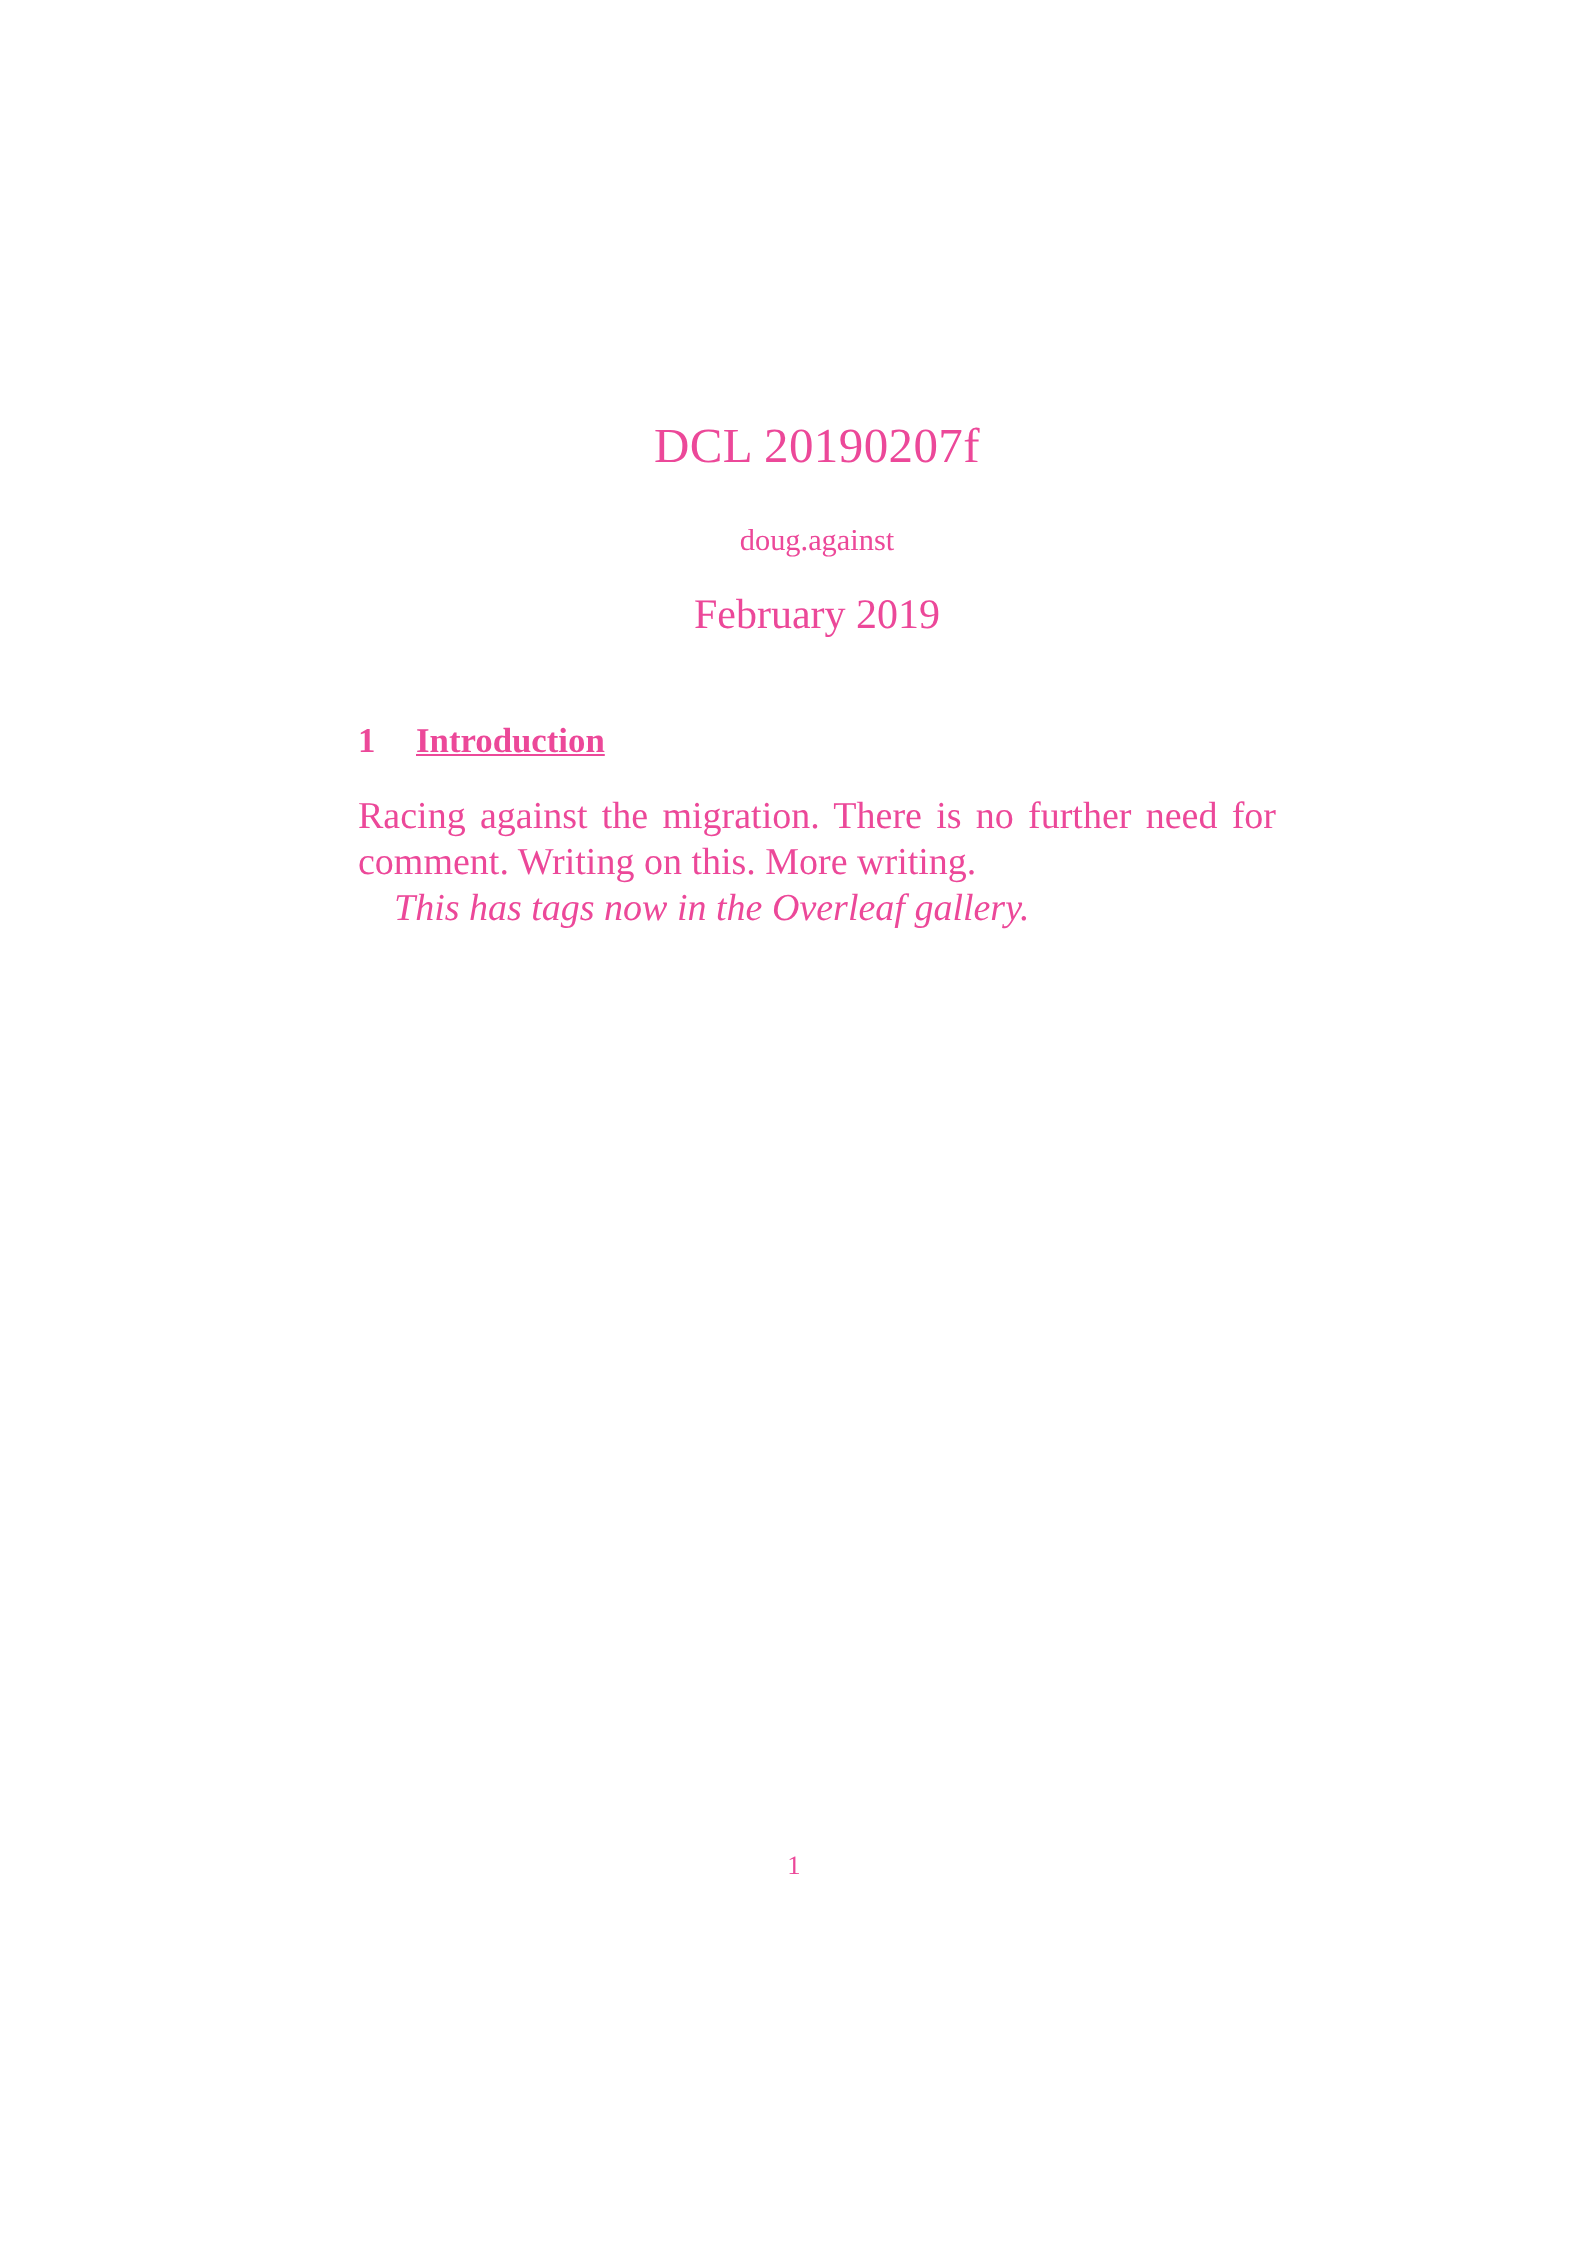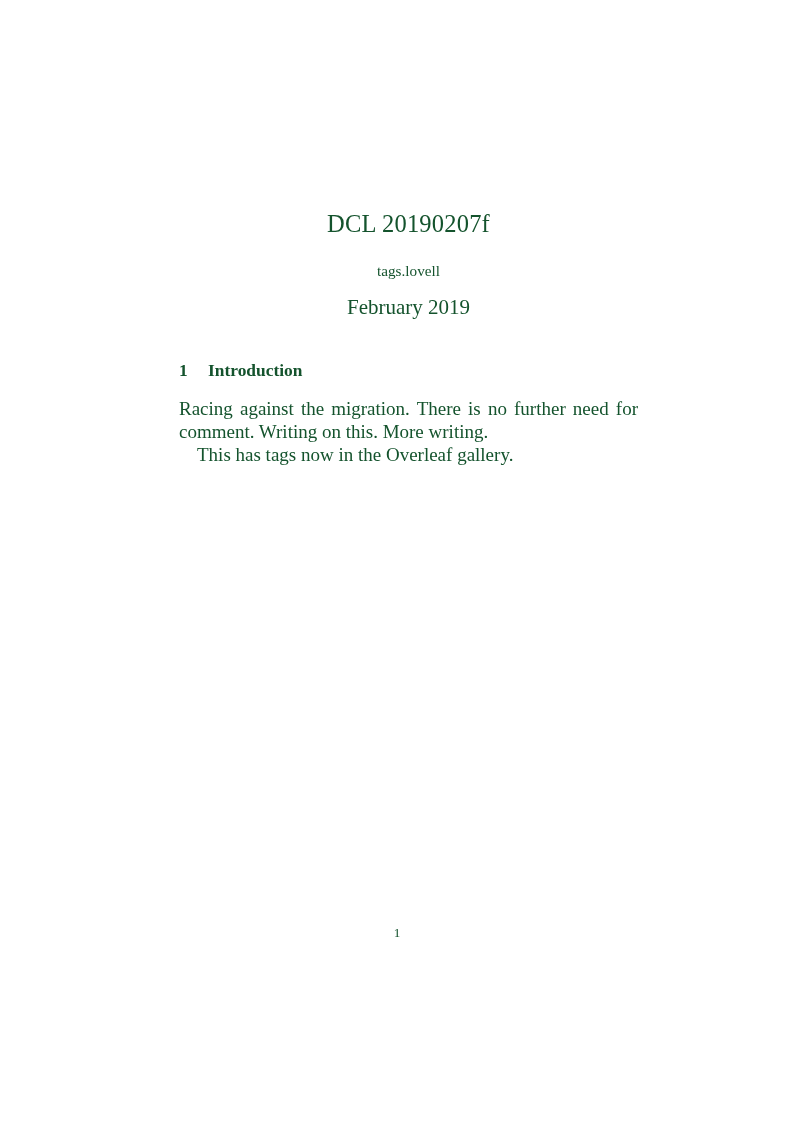--- a/index.html
+++ b/index.html
@@ -6,21 +6,21 @@
     margin: 0;
     padding: 0;
     background: #ffffff;
   }
   .page {
     position: relative;
     width: 794px;
     height: 1123px;
     background: #ffffff;
     font-family: "Liberation Serif", "DejaVu Serif", serif;
-    color: #14532d;
+    color: #ec4899;
     overflow: hidden;
   }
   .content {
     position: absolute;
     left: 179px;
     top: 0;
     width: 459px;
   }
   .doc-title {
     margin: 0;
@@ -52,52 +52,54 @@
     display: flex;
     align-items: baseline;
   }
   .section-number {
     width: 29px;
     display: inline-block;
     flex: 0 0 auto;
   }
   .section-title {
     display: inline-block;
+    text-decoration: underline;
   }
   .body-par {
     margin: 0;
     font-size: 19px;
     line-height: 1.21;
     text-align: justify;
     text-justify: inter-word;
   }
   .par-first {
     padding-top: 17px;
   }
   .par-indent {
     text-indent: 18px;
+    font-style: italic;
   }
   .page-number {
     position: absolute;
     left: 0;
     right: 0;
     top: 925px;
     text-align: center;
     font-size: 13.3px;
   }
 </style>
 </head>
 <body>
 
 <div class="page">
   <div class="content">
 
     <h1 class="doc-title">DCL 20190207f</h1>
 
-    <p class="doc-author">tags.lovell</p>
+    <p class="doc-author">doug.against</p>
 
     <p class="doc-date">February 2019</p>
 
     <h2 class="section-heading">
       <span class="section-number">1</span>
       <span class="section-title">Introduction</span>
     </h2>
 
     <p class="body-par par-first">Racing against the migration. There is no further need for comment. Writing on this. More writing.</p>
 

